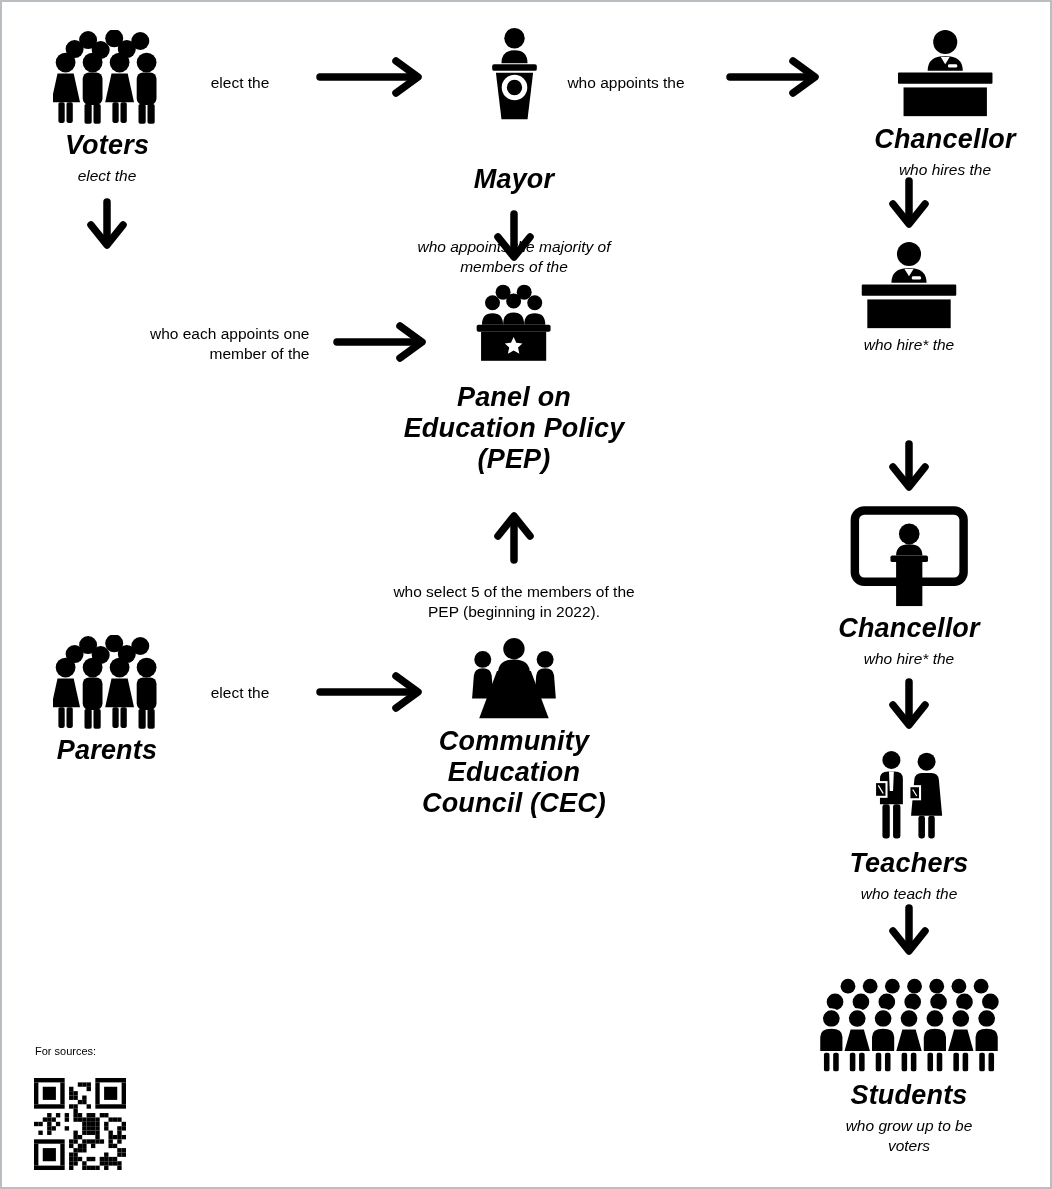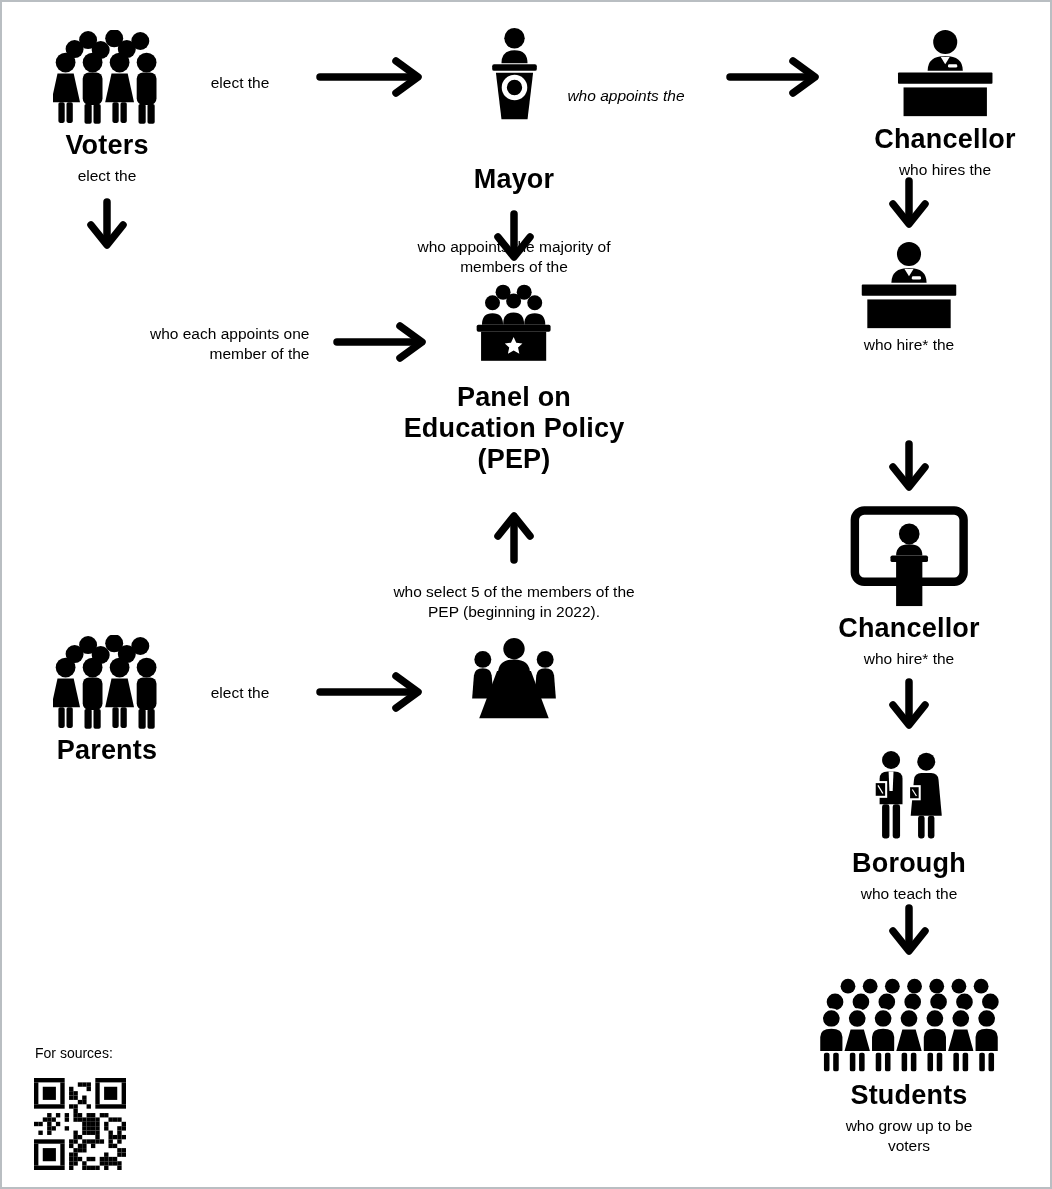--- a/index.html
+++ b/index.html
@@ -11,38 +11,39 @@
     box-sizing:border-box;
     overflow:hidden;
     font-family:"Liberation Sans", sans-serif;
     color:#000;
   }
   .node{
     position:absolute;
     transform:translateX(-50%);
     display:flex;flex-direction:column;align-items:center;
     width:max-content;
+    font-style:italic;
   }
   .icon{display:block;color:#000;line-height:0;}
   .title{
     font-weight:700;font-size:27px;line-height:31px;
     text-align:center;white-space:pre-line;margin-top:6px;
     letter-spacing:.2px;
   }
   .caption{
     font-size:15.5px;line-height:20px;text-align:center;
     white-space:pre-line;margin-top:5px;
   }
   .edge-label{
     position:absolute;font-size:15.5px;line-height:20px;
     white-space:pre-line;
   }
   .edge-label.centered{transform:translateX(-50%);text-align:center;}
   .arrow{position:absolute;color:#000;line-height:0;}
-  .footer-label{position:absolute;font-size:14px;}
+  .footer-label{position:absolute;font-size:11px;}
   .qr{position:absolute;line-height:0;}
 </style>
 </head>
 <body>
 
 <div class="page">
 
   <svg width="0" height="0" style="position:absolute" aria-hidden="true">
     <defs>
       <g id="crowd">
@@ -111,21 +112,21 @@
         <rect x="21" y="39" width="48" height="7" rx="2"></rect>
         <path d="M25 48 h40 l-6 50 h-28 z"></path>
         <circle cx="45" cy="64" r="11" fill="none" stroke="#fff" stroke-width="5.5"></circle>
       </svg>
     </span>
     <div class="title">Mayor</div>
     <div class="caption">who appoints the majority of
 members of the</div>
   </div>
 
-  <div class="edge-label centered" style="left:624px;top:84px;font-style:italic;">who appoints the</div>
+  <div class="edge-label centered" style="left:624px;top:71px;">who appoints the</div>
 
   <span class="arrow" style="left:723px;top:55px;">
     <svg width="114" height="40" viewBox="0 0 114 40">
       <line x1="5" y1="20" x2="88" y2="20" stroke="currentColor" stroke-width="7.5" stroke-linecap="round"></line>
       <polyline points="68,4 90,20 68,36" fill="none" stroke="currentColor" stroke-width="7.5" stroke-linecap="round" stroke-linejoin="round"></polyline>
     </svg>
   </span>
 
   <div class="node" style="left:943px;top:28px;">
     <span class="icon">
@@ -255,41 +256,44 @@
       <svg width="98" height="82" viewBox="0 0 110 92" fill="currentColor">
         <circle cx="20" cy="24" r="9.5"></circle>
         <path d="M8 68 l2 -26 q1 -8 10 -8 q9 0 10 8 l2 26 z"></path>
         <circle cx="90" cy="24" r="9.5"></circle>
         <path d="M78 68 l2 -26 q1 -8 10 -8 q9 0 10 8 l2 26 z"></path>
         <circle cx="55" cy="12" r="12"></circle>
         <path d="M37 40 q0 -16 18 -16 q18 0 18 16 z"></path>
         <polygon points="36,37 74,37 94,90 16,90"></polygon>
       </svg>
     </span>
+    <div class="title">Community
+Education
+Council (CEC)</div>
   </div>
 
   <div class="node" style="left:907px;top:748px;">
     <span class="icon">
       <svg width="90" height="92" viewBox="0 0 110 112" fill="currentColor">
         <circle cx="33" cy="12" r="11"></circle>
         <path d="M19 66 l0 -31 q0 -9 10 -9 l8 0 q10 0 10 9 l0 31 z"></path>
         <polygon points="30,26 36,26 35,50 31,50" fill="#fff"></polygon>
         <rect x="13" y="39" width="14" height="18" fill="currentColor" stroke="#fff" stroke-width="2.5"></rect>
         <line x1="17" y1="43" x2="23" y2="53" stroke="#fff" stroke-width="1.5"></line>
         <rect x="22" y="66" width="9" height="42" rx="3"></rect>
         <rect x="35" y="66" width="9" height="42" rx="3"></rect>
         <circle cx="76" cy="14" r="11"></circle>
         <path d="M57 80 l4 -44 q1 -8 9 -8 l12 0 q8 0 9 8 l4 44 z"></path>
         <rect x="55" y="44" width="13" height="16" fill="currentColor" stroke="#fff" stroke-width="2.5"></rect>
         <line x1="59" y1="48" x2="64" y2="56" stroke="#fff" stroke-width="1.5"></line>
         <rect x="66" y="80" width="8" height="28" rx="3"></rect>
         <rect x="78" y="80" width="8" height="28" rx="3"></rect>
       </svg>
     </span>
-    <div class="title">Borough</div>
+    <div class="title">Teachers</div>
     <div class="caption">who teach the</div>
   </div>
 
   <span class="arrow" style="left:885px;top:902px;">
     <svg width="44" height="54" viewBox="0 0 44 54">
         <use href="#varrowdown"></use>
       </svg>
   </span>
 
   <div class="node" style="left:907px;top:974px;justify-content:space-between;">

